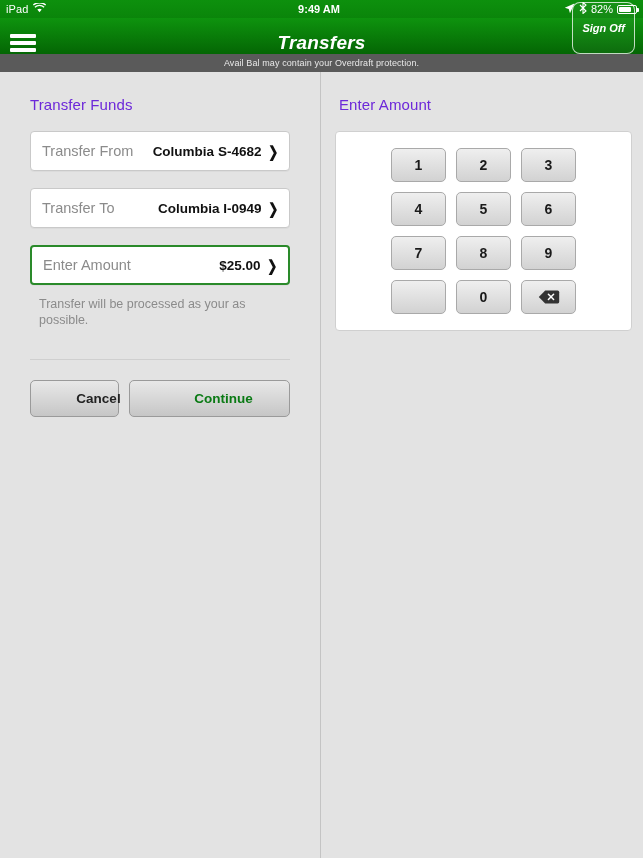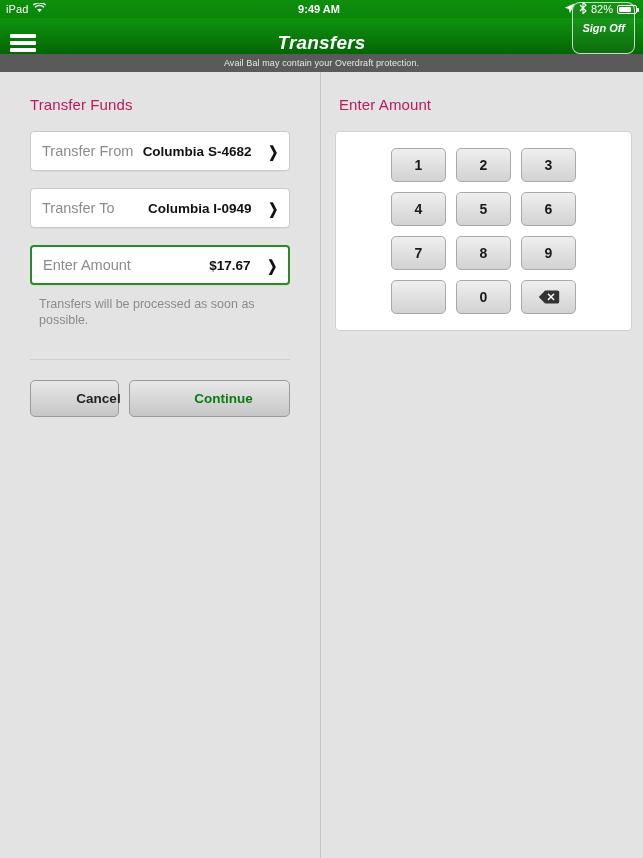--- a/index.html
+++ b/index.html
@@ -89,21 +89,21 @@
     width:321px; height:100%;
     border-right:1px solid #c4c4c4;
     padding:24px 30px 0 30px;
   }
   .panel-right{
     flex:1; height:100%;
     padding:24px 0 0 0;
   }
 
   .section-title{
-    color:#be185d;
+    color:#6d28d9;
     font-size:15px;
     margin-bottom:18px;
     letter-spacing:.1px;
   }
   .panel-right .section-title{ padding-left:18px; }
 
   
   .field{
     background:#ffffff;
     border:1px solid #c9c9c9;
@@ -121,21 +121,21 @@
   }
   .field-label{
     color:#8b8b8b;
     font-size:14.5px;
     flex:1;
   }
   .field-value{
     color:#111;
     font-size:13.5px;
     font-weight:bold;
-    margin-right:16px;
+    margin-right:6px;
     white-space:nowrap;
   }
   .chev{
     color:#111;
     font-size:15px;
     font-weight:bold;
     line-height:1;
     transform:scaleX(.8);
   }
 
@@ -248,25 +248,25 @@
     </div>
 
     <div class="field">
       <span class="field-label">Transfer To</span>
       <span class="field-value">Columbia I-0949</span>
       <span class="chev">❯</span>
     </div>
 
     <div class="field active">
       <span class="field-label">Enter Amount</span>
-      <span class="field-value">$17.67</span>
+      <span class="field-value">$25.00</span>
       <span class="chev">❯</span>
     </div>
 
-    <div class="helper">Transfers will be processed as soon as possible.</div>
+    <div class="helper">Transfer will be processed as your as possible.</div>
 
     <div class="hr"></div>
 
     <div class="actions">
       <div class="btn btn-cancel">Cancel</div>
       <div class="btn btn-continue">Continue</div>
     </div>
   </div>
 
   <div class="panel-right">

